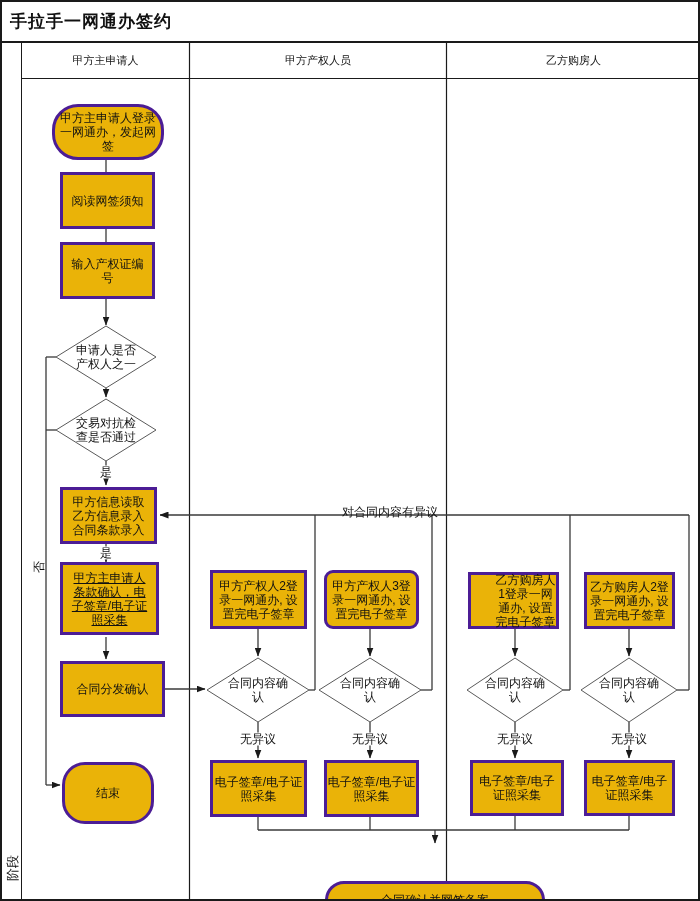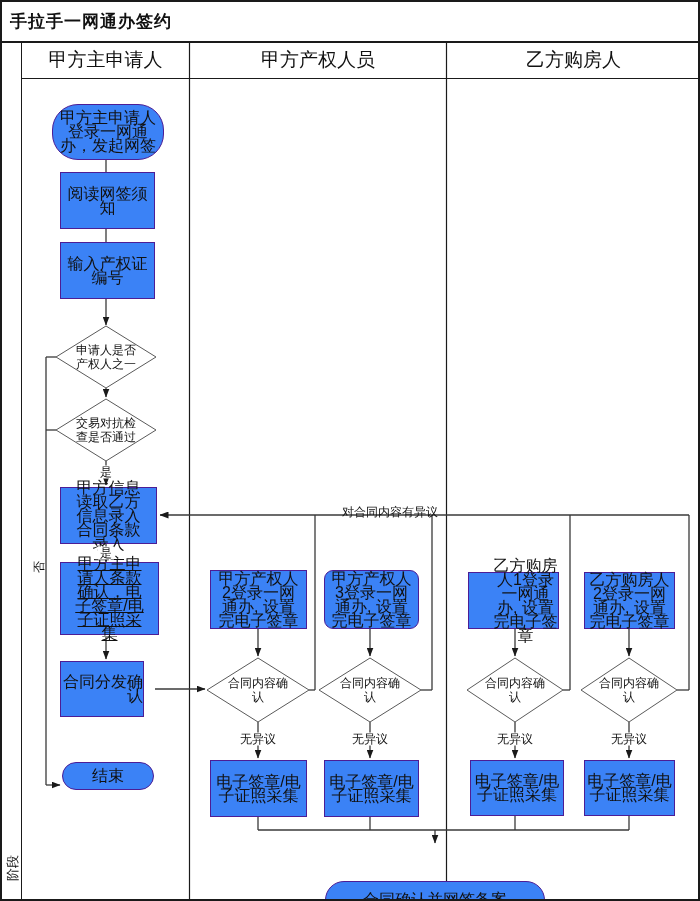--- a/index.html
+++ b/index.html
@@ -1,22 +1,22 @@
 <!DOCTYPE html>
 <html><head>
 <meta charset="utf-8">
 <style>
   html,body{margin:0;padding:0;background:#fff;}
   .canvas{position:relative;width:700px;height:901px;background:#fff;box-sizing:border-box;
           border:2px solid #1a1a1a;font-family:"Liberation Sans","DejaVu Sans",sans-serif;color:#111;overflow:hidden;}
   svg.layer{position:absolute;left:0;top:0;z-index:1;}
   .ttl{position:absolute;left:8px;top:8px;font-size:17px;font-weight:bold;letter-spacing:1px;z-index:4;}
-  .lanehead{position:absolute;top:41px;height:34px;line-height:34px;text-align:center;font-size:19px;z-index:4;}
-  .node{position:absolute;background:#3b82f6;border:1px solid #4c1d95;display:flex;align-items:center;justify-content:center;
-        text-align:center;font-size:16px;line-height:14px;z-index:2;box-sizing:border-box;}
+  .lanehead{position:absolute;top:41px;height:34px;line-height:34px;text-align:center;font-size:11px;z-index:4;}
+  .node{position:absolute;background:#eab308;border:3px solid #4c1d95;display:flex;align-items:center;justify-content:center;
+        text-align:center;font-size:12px;line-height:14px;z-index:2;box-sizing:border-box;}
   .t{display:block;word-break:break-all;}
   .oval{border-radius:26px;}
   .endoval{border-radius:23px;}
   .stadium{border-radius:19px;}
   .dlab{position:absolute;width:66px;transform:translate(-50%,-50%);text-align:center;font-size:12px;line-height:14px;
         word-break:break-all;z-index:3;}
   .elab{position:absolute;transform:translate(-50%,-50%);font-size:12px;line-height:13px;z-index:4;white-space:nowrap;}
   .bgw{background:#fff;padding:0 2px;}
   .rot{transform:translate(-50%,-50%) rotate(-90deg);}
   .stage{position:absolute;left:-8px;top:858px;width:36px;height:16px;text-align:center;font-size:13px;
@@ -110,24 +110,24 @@
   </div>
   <div class="node" style="left:58px;top:240px;width:95px;height:57px;">
     <span class="t" style="width:80px;">输入产权证编号</span>
   </div>
   <div class="node" style="left:58px;top:485px;width:97px;height:57px;">
     <span class="t" style="width:74px;">甲方信息读取乙方信息录入合同条款录入</span>
   </div>
   <div class="node" style="left:58px;top:560px;width:99px;height:73px;text-decoration:underline;">
     <span class="t" style="width:78px;">甲方主申请人条款确认，电子签章/电子证照采集</span>
   </div>
-  <div class="node" style="left:58px;top:659px;width:84px;height:56px;text-align:right;">
+  <div class="node" style="left:58px;top:659px;width:105px;height:56px;text-align:right;">
     <span class="t">合同分发确认</span>
   </div>
-  <div class="node endoval" style="left:60px;top:760px;width:92px;height:28px;">
+  <div class="node endoval" style="left:60px;top:760px;width:92px;height:62px;">
     <span class="t">结束</span>
   </div>
 
   <div class="node" style="left:208px;top:568px;width:97px;height:59px;">
     <span class="t" style="width:88px;">甲方产权人2登录一网通办, 设置完电子签章</span>
   </div>
   <div class="node" style="left:322px;top:568px;width:95px;height:59px;border-radius:9px;">
     <span class="t" style="width:88px;">甲方产权人3登录一网通办, 设置完电子签章</span>
   </div>
   <div class="node" style="left:208px;top:758px;width:97px;height:57px;">

